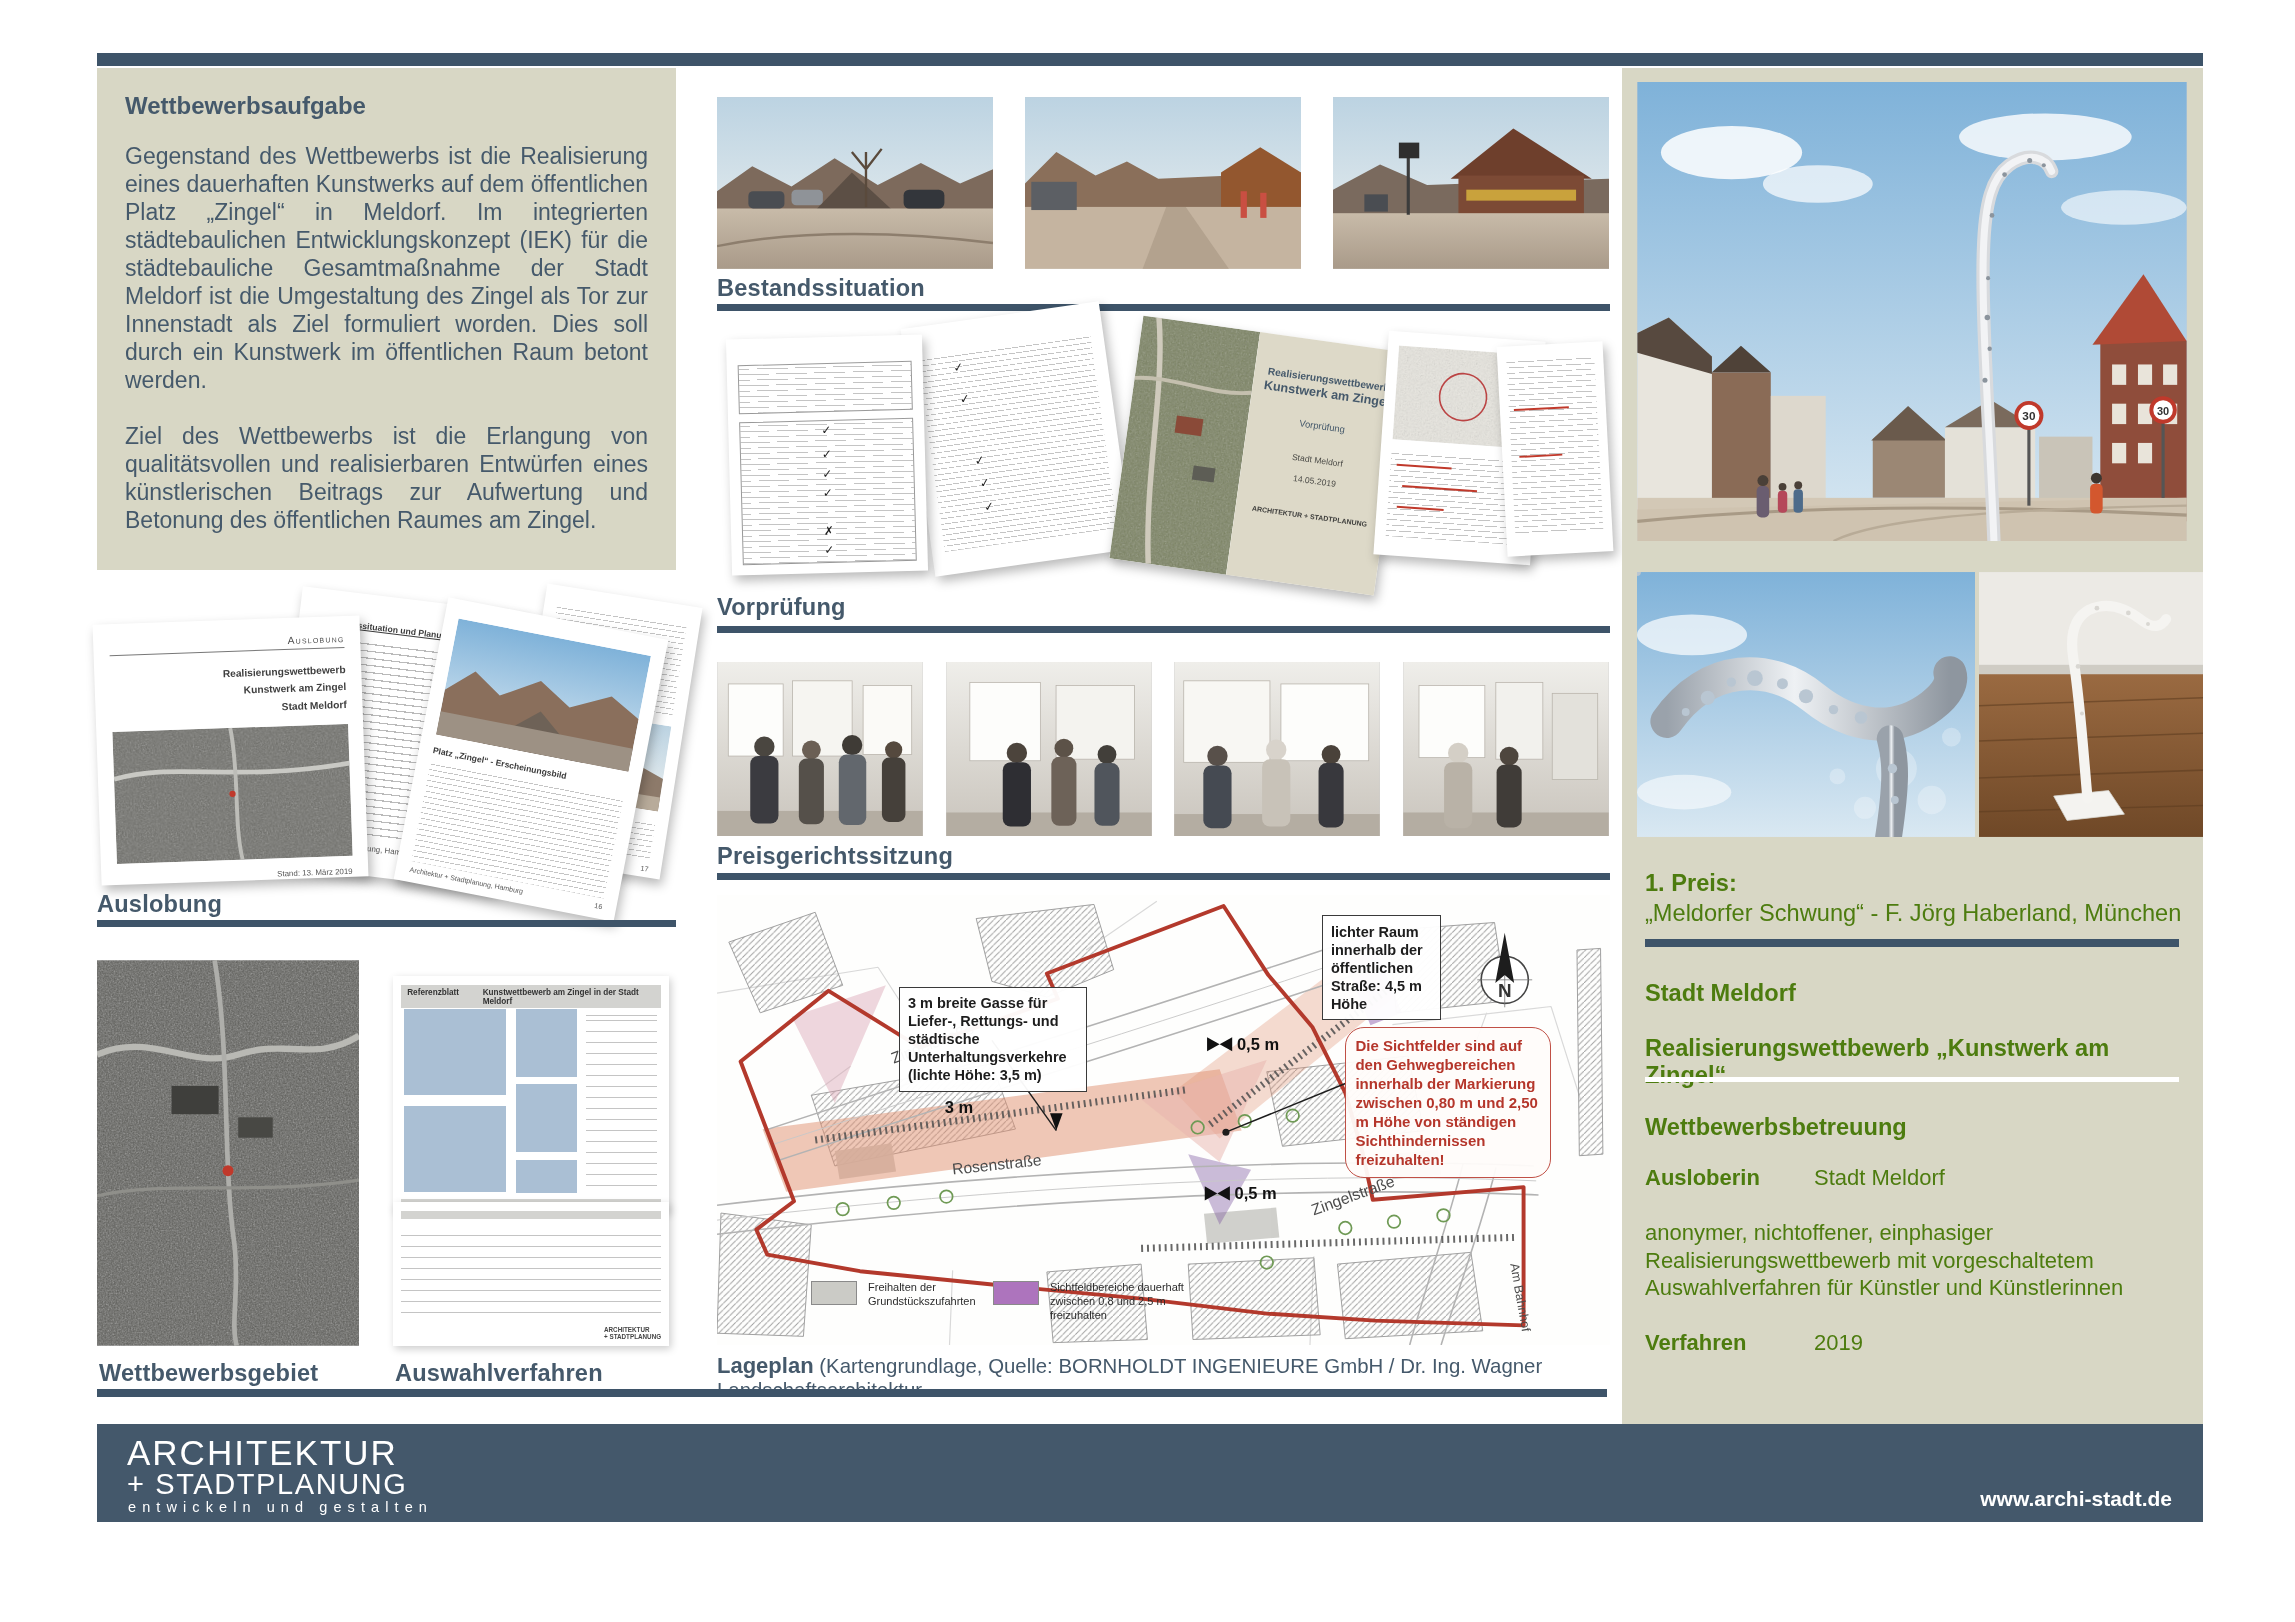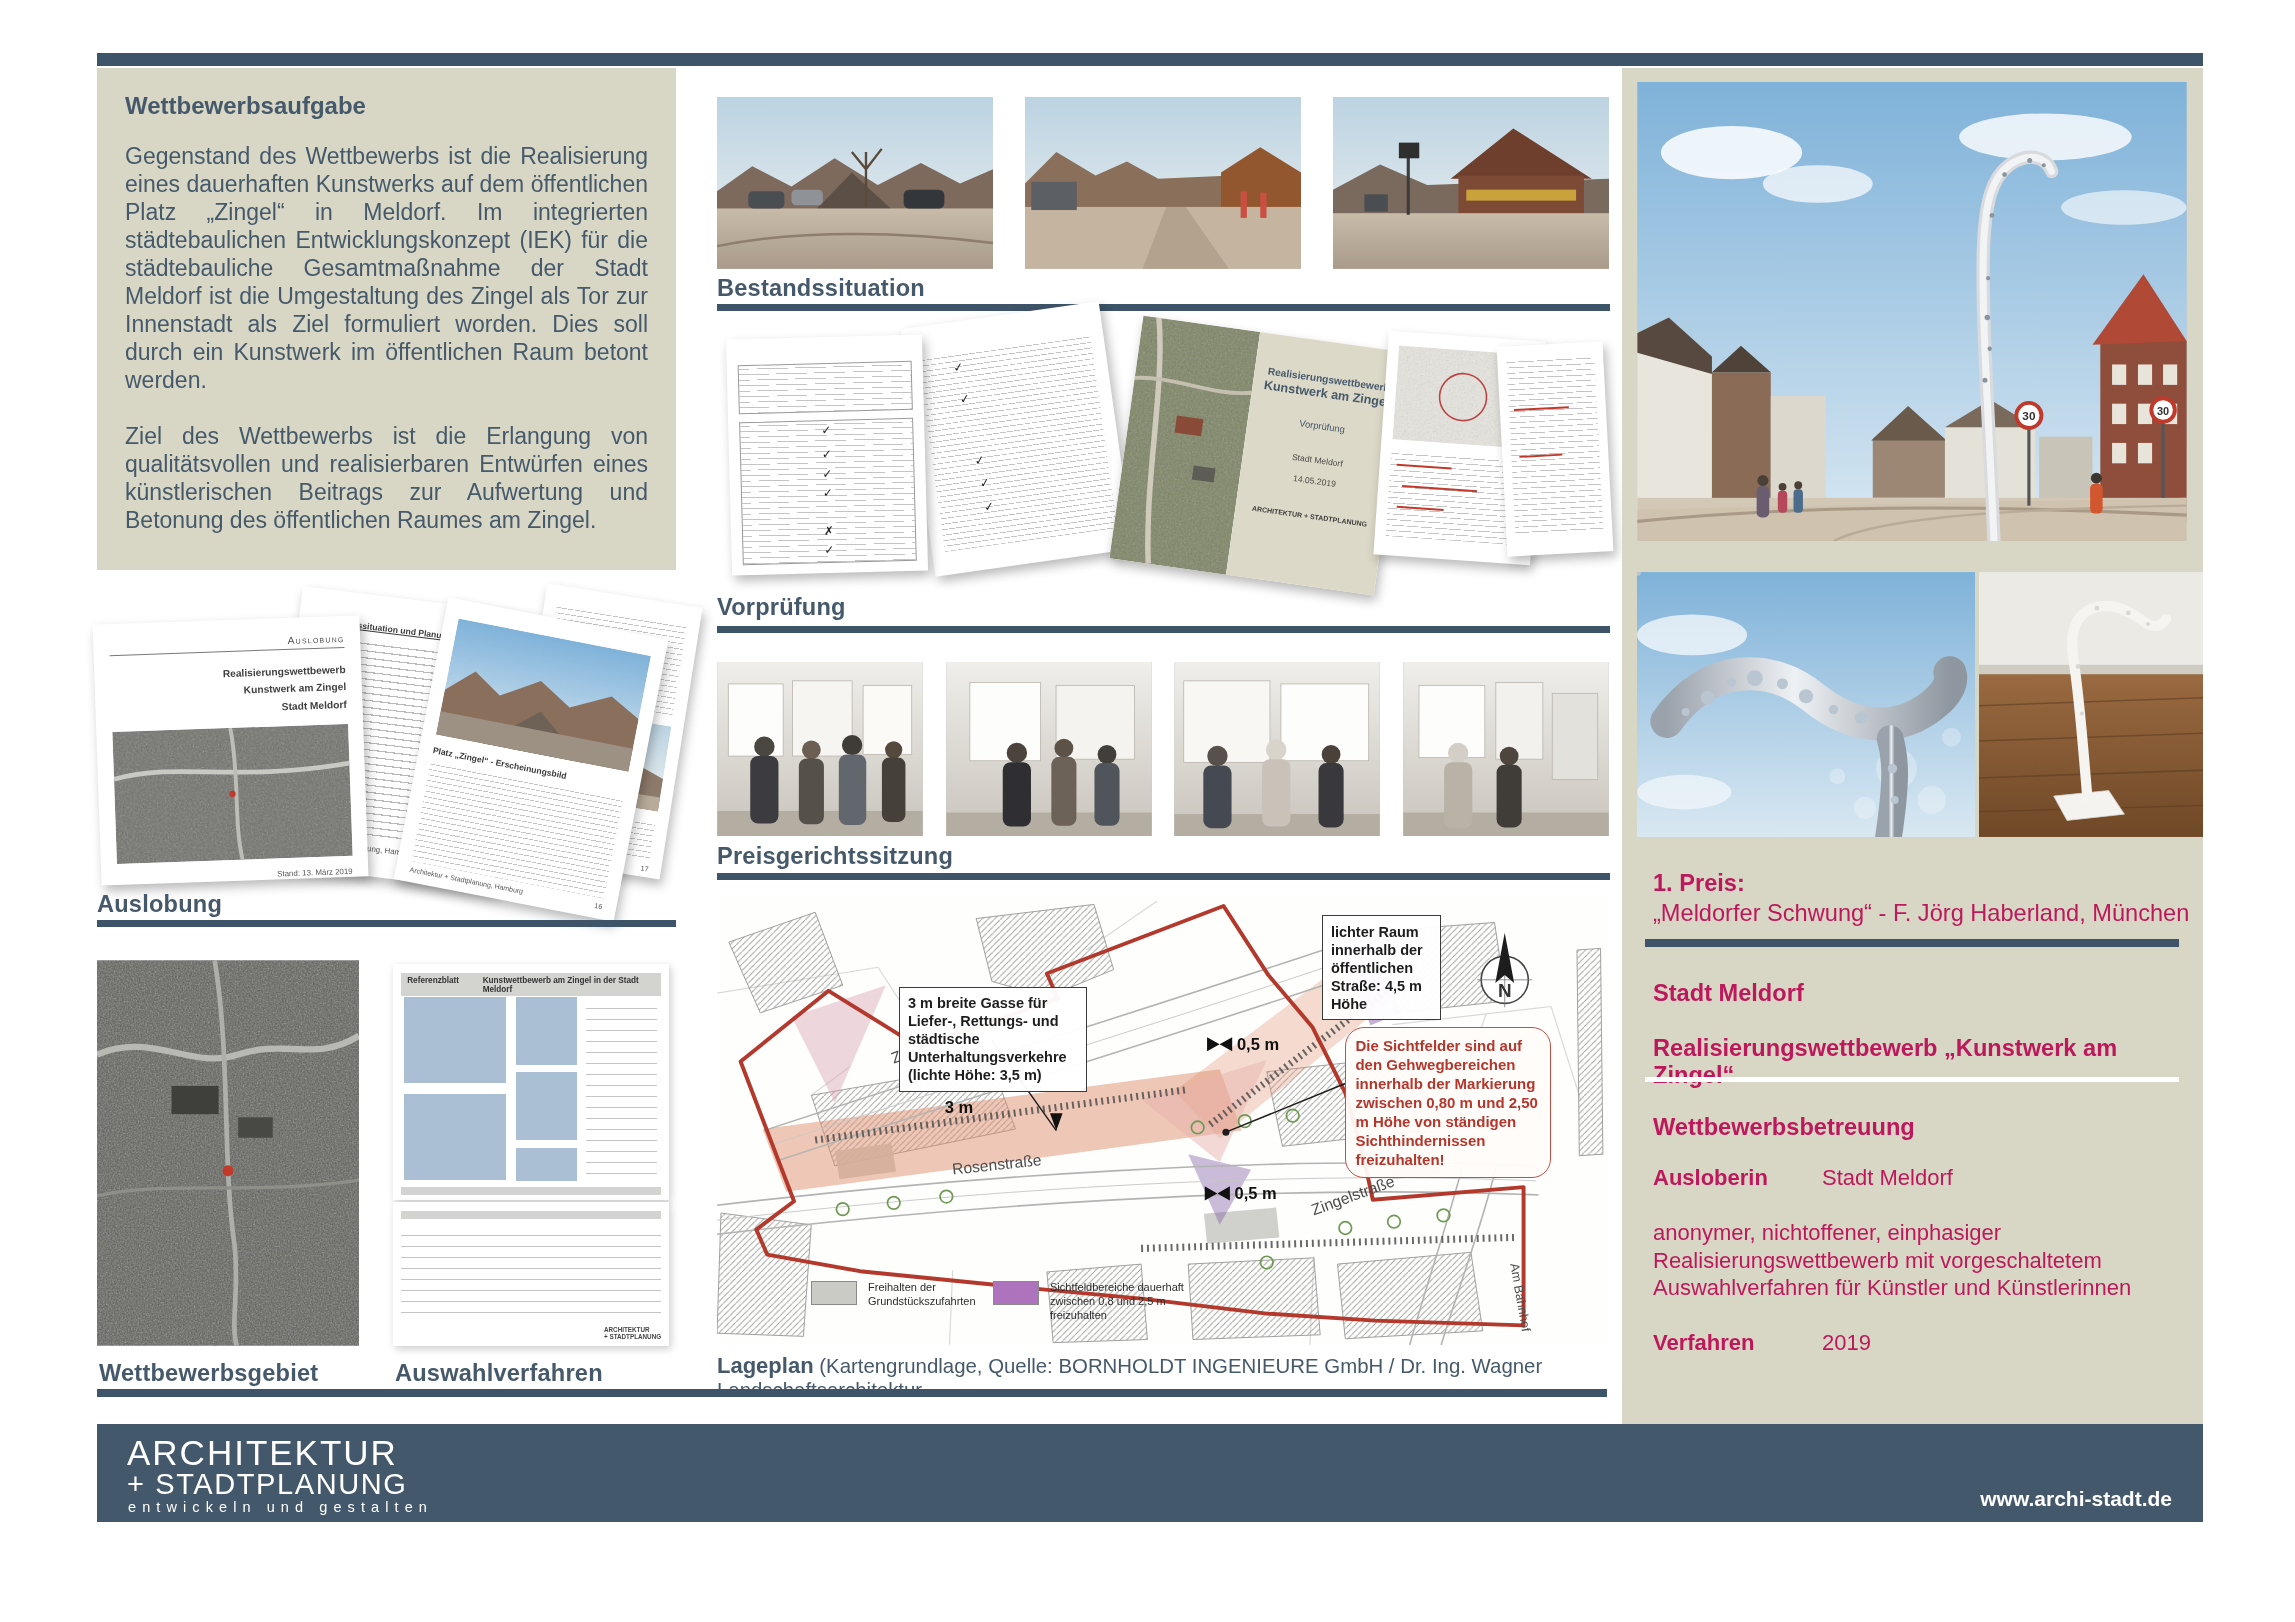--- a/index.html
+++ b/index.html
@@ -24,21 +24,21 @@
   .tinyb{font-size:9.8px;font-weight:bold;color:#3c3c3c;}
   .chk{position:absolute;font-size:11.8px;color:#1c1c1c;}
   .redmark{position:absolute;background:#c0392b;height:1.6px;}
   
   .map-wrap{position:absolute;left:717px;top:895px;width:893px;height:450px;}
   .anno{position:absolute;background:rgba(255,255,255,.96);border:1.6px solid #3a3a3a;color:#1d1d1d;font-weight:bold;font-size:14.5px;line-height:18px;padding:6.3px 7.9px;box-sizing:border-box;}
   .anno-red{position:absolute;background:rgba(255,252,250,.95);border:1.6px solid #c05046;color:#b5362b;font-weight:bold;font-size:15px;line-height:19px;padding:7.9px 9.4px;box-sizing:border-box;}
   .lgd-sw{position:absolute;width:46px;height:23.6px;border:0.8px solid #8a8a8a;box-sizing:border-box;}
   .lgd-tx{position:absolute;font-size:11px;line-height:14px;color:#2c2c2c;width:134px;}
   
-  .rtext{position:absolute;left:1645px;width:542px;color:#be185d;margin-left:8px;}
+  .rtext{position:absolute;left:1645px;width:542px;color:#4d7c0f;}
   .row{display:flex;font-size:22px;line-height:27.5px;}
   .row .rl{width:169px;font-weight:bold;flex:none;}
   .row .rv{flex:1;}
   
   .footer{position:absolute;left:97px;top:1424px;width:2106px;height:98px;background:#44586b;color:#fff;}
   .lg1{position:absolute;left:30px;top:9.4px;font-size:35px;letter-spacing:2px;font-weight:400;}
   .lg2{position:absolute;left:30px;top:44px;font-size:29px;letter-spacing:1.6px;font-weight:400;}
   .lg3{position:absolute;left:31px;top:75px;font-size:14.5px;letter-spacing:.42em;font-weight:400;}
   .url{position:absolute;right:31px;bottom:11px;font-size:21px;font-weight:bold;}
   .cap{position:absolute;left:717px;top:1353px;font-size:20.4px;color:#45596b;width:893px;}
@@ -156,21 +156,21 @@
       <path d="M0,120 C70,90 120,140 180,120 C240,100 280,130 334,96" stroke="#b9b9b4" stroke-width="8" fill="none"></path>
       <path d="M150,0 C170,120 160,260 175,360 C182,420 170,460 178,491" stroke="#aeaeaa" stroke-width="6" fill="none"></path>
       <path d="M0,300 C90,280 200,300 334,280" stroke="#8f8f8a" stroke-width="4" fill="none"></path>
       <rect x="95" y="160" width="60" height="36" fill="#3f3f3c"></rect>
       <rect x="180" y="200" width="44" height="26" fill="#484844"></rect>
       <circle cx="167" cy="268" r="7" fill="#c0392b"></circle>
     </svg>
   </div>
 
   <div class="abs" style="left:393px;top:960px;width:276px;height:386px;">
-    <div class="pg" style="left:0;top:4px;width:276px;height:236px;padding:9.4px 7.9px;box-shadow:1.6px 3.1px 7.9px rgba(0,0,0,.2);">
+    <div class="pg" style="left:0;top:16px;width:276px;height:236px;padding:9.4px 7.9px;box-shadow:1.6px 3.1px 7.9px rgba(0,0,0,.2);">
       <div style="background:#d3d3d0;font-size:8.2px;font-weight:bold;color:#333;display:flex;gap:23.6px;padding:2.4px 6.3px;">
         <span>Referenzblatt</span>
         <span>Kunstwettbewerb am Zingel in der Stadt Meldorf</span>
       </div>
       <div class="abs" style="left:11px;top:33px;width:102px;height:86px;background:#aabfd4;"></div>
       <div class="abs" style="left:11px;top:130px;width:102px;height:86px;background:#aabfd4;"></div>
       <div class="abs" style="left:123px;top:33px;width:61px;height:68px;background:#aabfd4;"></div>
       <div class="abs" style="left:123px;top:108px;width:61px;height:68px;background:#aabfd4;"></div>
       <div class="abs" style="left:123px;top:184px;width:61px;height:33px;background:#aabfd4;"></div>
       <div class="abs tl-sm" style="left:193px;top:36px;width:71px;height:181px;"></div>

